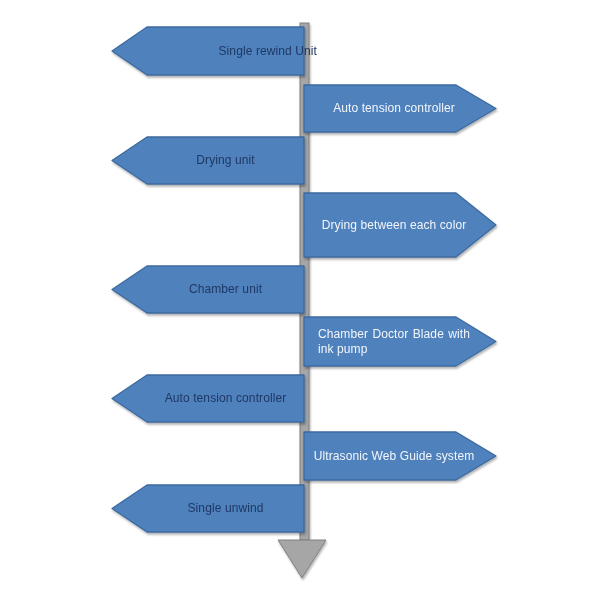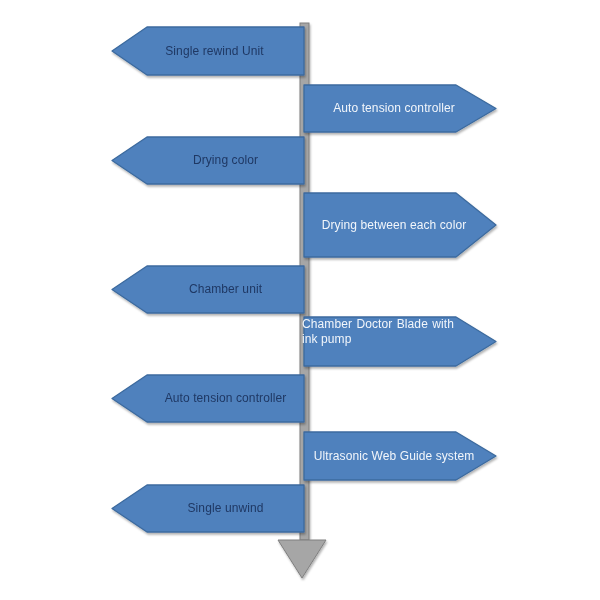--- a/index.html
+++ b/index.html
@@ -76,24 +76,24 @@
     <polygon class="arrow-shape" filter="url(#ds)" points="112,289.5 147,266 304,266 304,313 147,313"></polygon>
     <polygon class="arrow-shape" filter="url(#ds)" points="112,398.5 147,375 304,375 304,422 147,422"></polygon>
     <polygon class="arrow-shape" filter="url(#ds)" points="112,508.5 147,485 304,485 304,532 147,532"></polygon>
 
     <polygon class="arrow-shape" filter="url(#ds)" points="304,85 456,85 496,108.5 456,132 304,132"></polygon>
     <polygon class="arrow-shape" filter="url(#ds)" points="304,193 456,193 496,225 456,257 304,257"></polygon>
     <polygon class="arrow-shape" filter="url(#ds)" points="304,317 456,317 496,341.5 456,366 304,366"></polygon>
     <polygon class="arrow-shape" filter="url(#ds)" points="304,432 456,432 496,456 456,480 304,480"></polygon>
   </svg>
 
-  <div class="label left-side" style="left:136px; top:27px; width:157px; height:52px; line-height:48px;">Single rewind Unit</div>
-  <div class="label left-side" style="left:147px; top:137px; width:157px; height:47px; line-height:47px;">Drying color</div>
+  <div class="label left-side" style="left:160px; top:27px; width:157px; height:52px; line-height:48px;text-align:right;">Single rewind Unit</div>
+  <div class="label left-side" style="left:147px; top:137px; width:157px; height:47px; line-height:47px;">Drying unit</div>
   <div class="label left-side" style="left:147px; top:266px; width:157px; height:47px; line-height:47px;">Chamber unit</div>
   <div class="label left-side" style="left:147px; top:375px; width:157px; height:47px; line-height:47px;">Auto tension controller</div>
   <div class="label left-side" style="left:147px; top:485px; width:157px; height:52px; line-height:47px;">Single unwind</div>
 
   <div class="label right-side" style="left:308px; top:85px; width:172px; height:47px; line-height:47px;">Auto tension controller</div>
   <div class="label right-side" style="left:308px; top:193px; width:172px; height:72px; line-height:64px;">Drying between each color</div>
-  <div class="label right-side multiline" style="left:302px; top:317px; width:152px; height:49px; ">Chamber Doctor Blade with ink pump</div>
+  <div class="label right-side multiline" style="left:318px; top:317px; width:152px; height:49px; padding-top:10px;">Chamber Doctor Blade with ink pump</div>
   <div class="label right-side" style="left:306px; top:432px; width:176px; height:40px; line-height:48px;">Ultrasonic Web Guide system</div>
 
 </div>
 
 </body></html>

